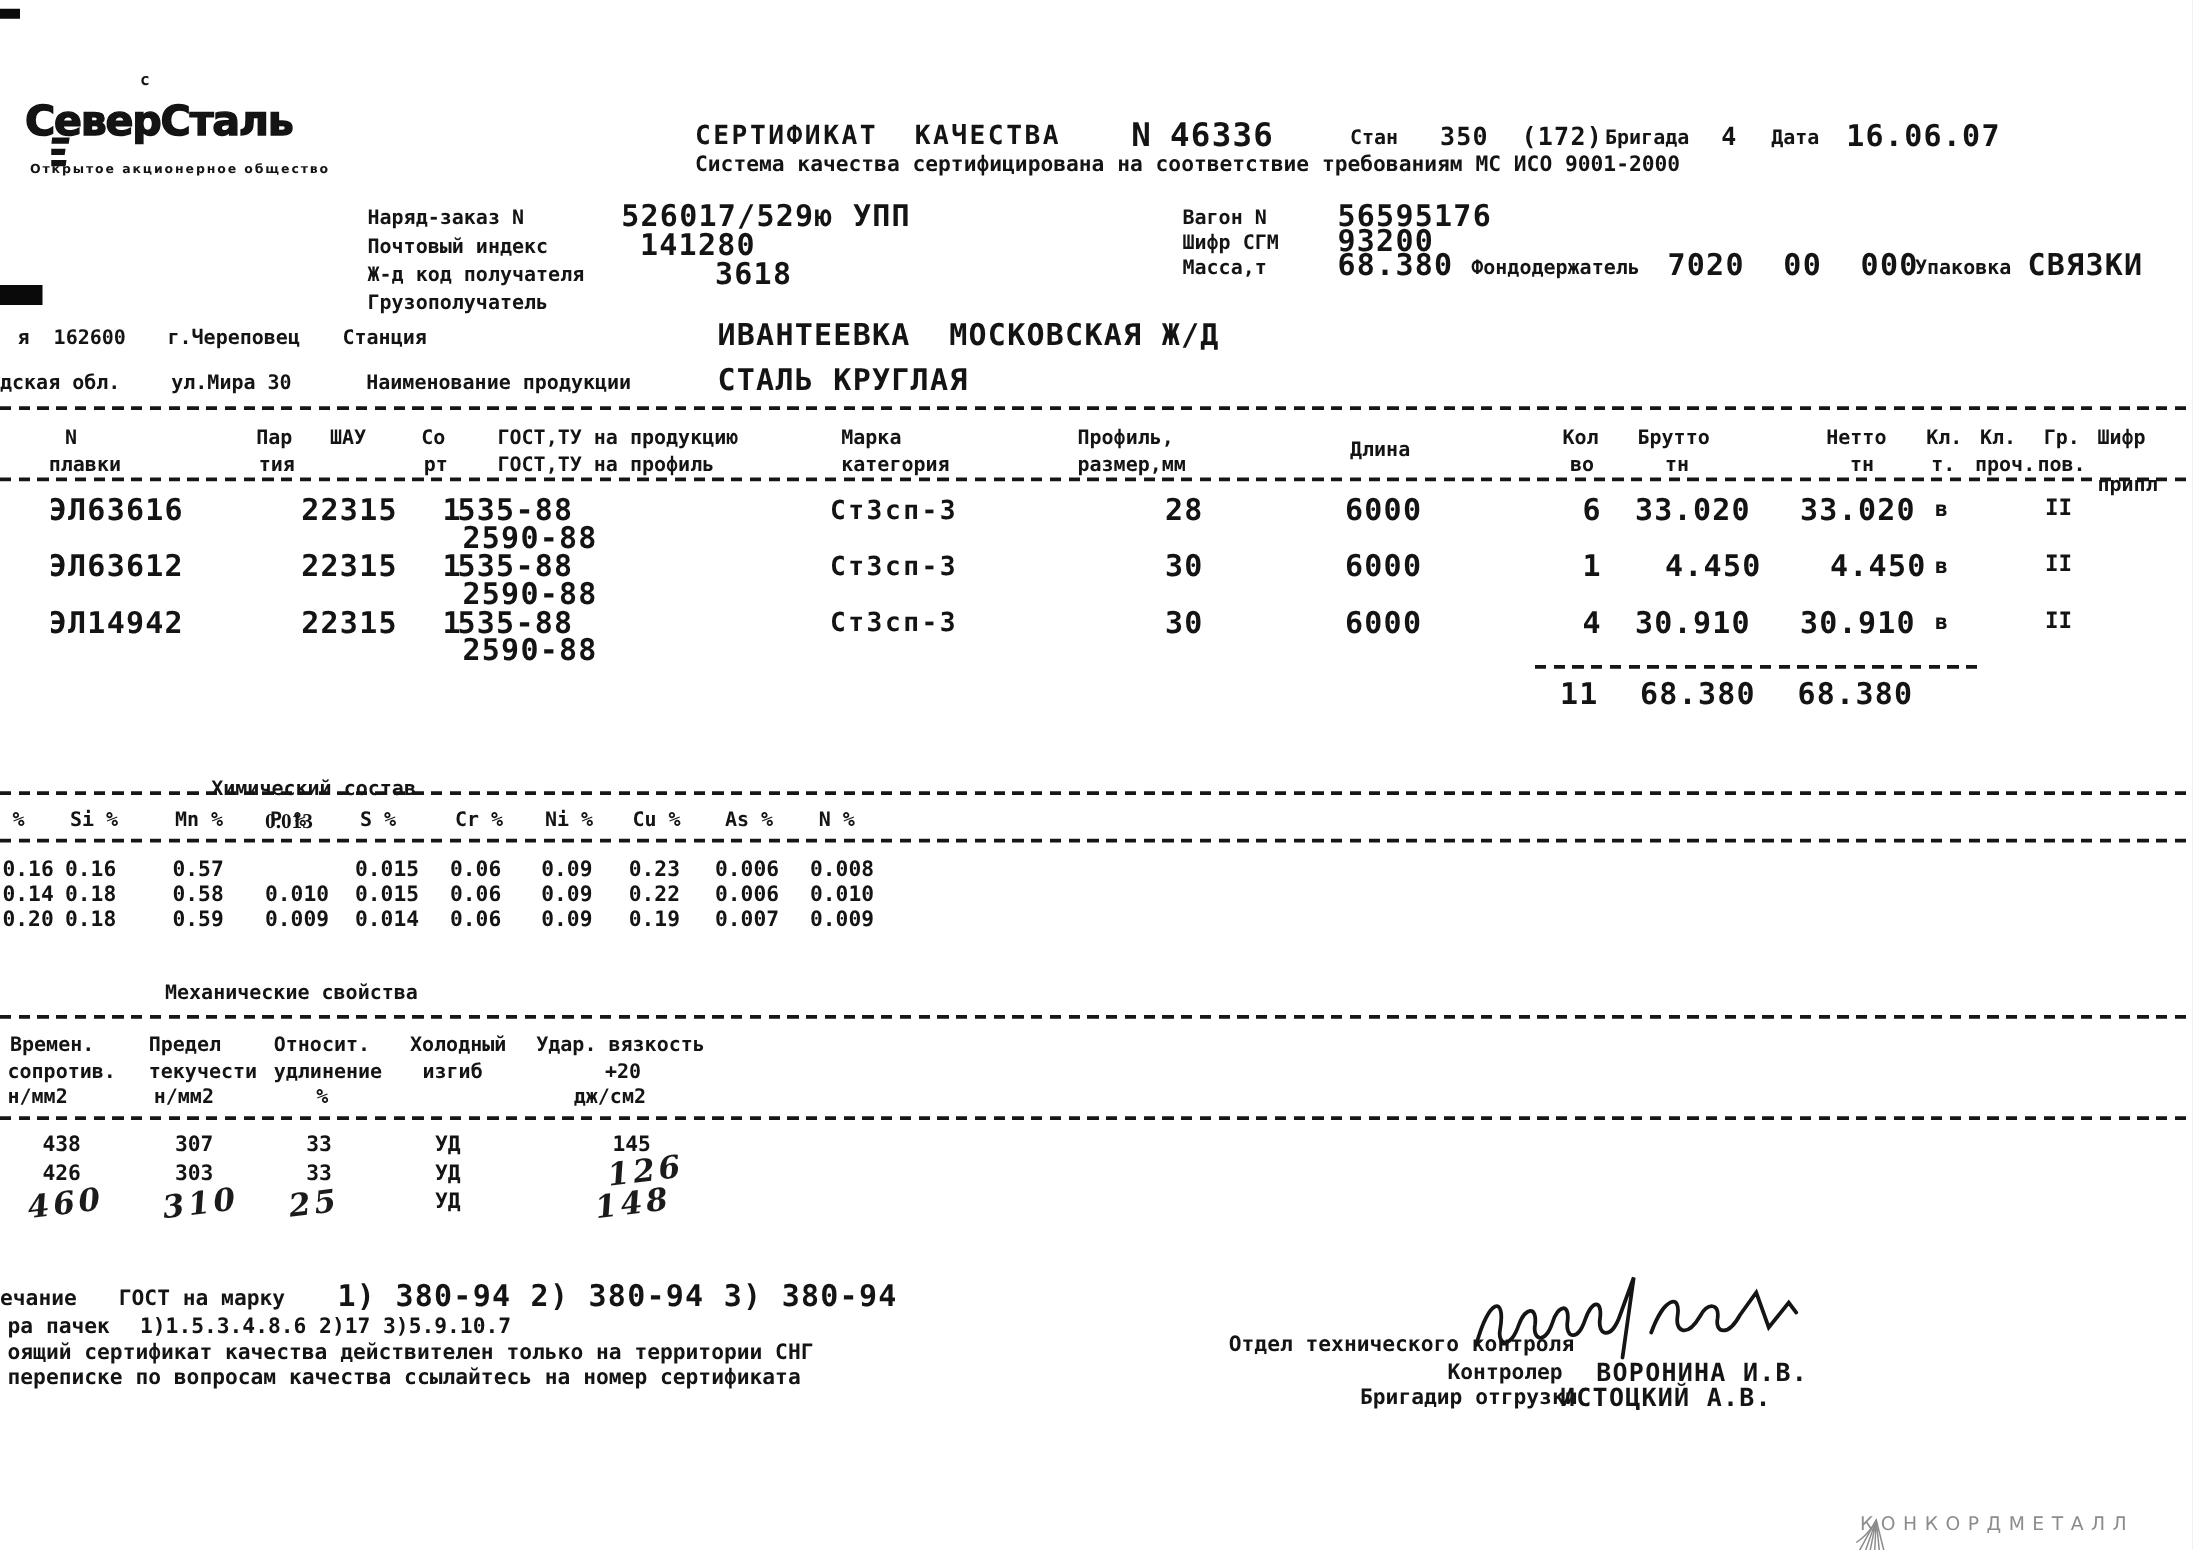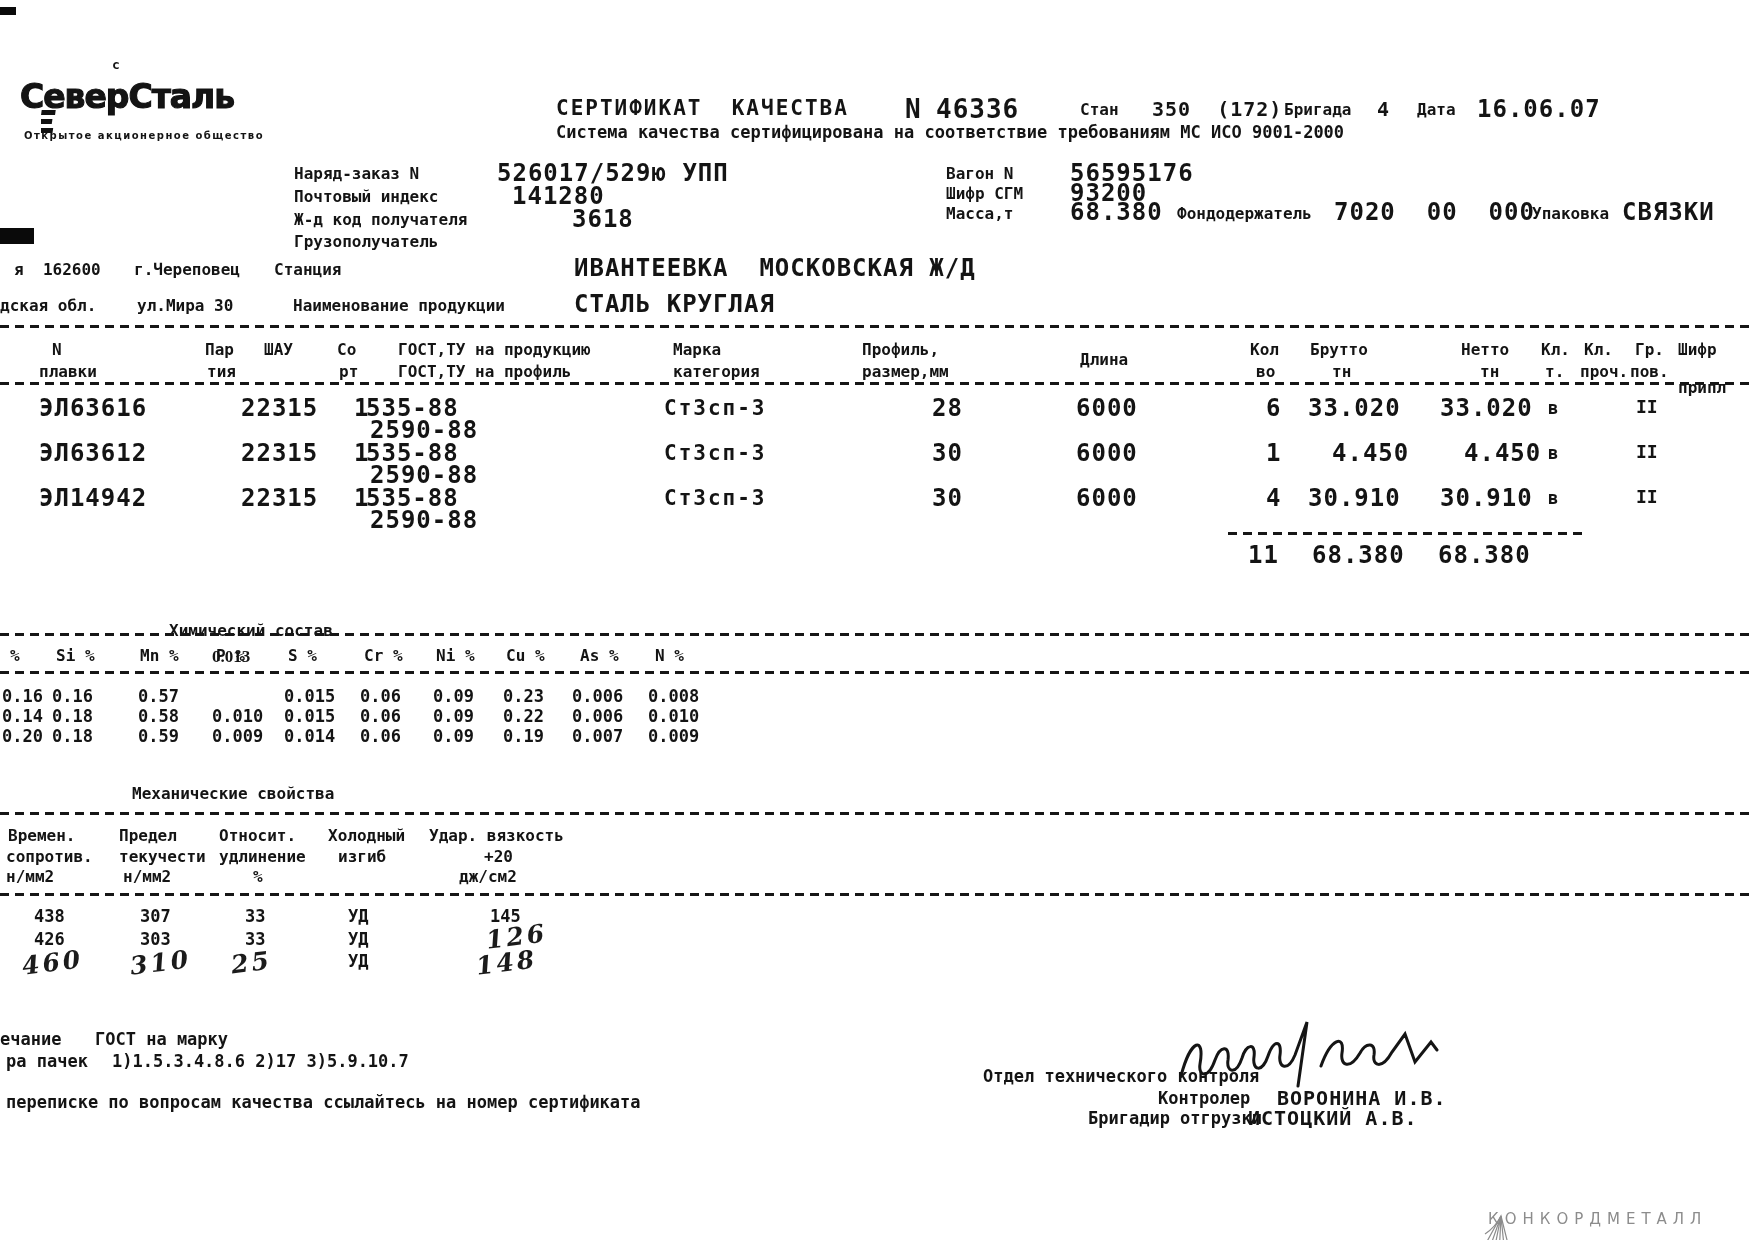--- a/index.html
+++ b/index.html
@@ -245,22 +245,24 @@
   <span class="ab hand" style="left:486px;top:924px;">126</span>
 
   <span class="ab hand" style="left:22px;top:950px;">460</span>
   <span class="ab hand" style="left:130px;top:950px;">310</span>
   <span class="ab hand" style="left:231px;top:950px;">25</span>
   <span class="ab f17" style="left:348px;top:953px;">УД</span>
   <span class="ab hand" style="left:476px;top:950px;">148</span>
 
   <span class="ab f17" style="left:0px;top:1031px;">ечание</span>
   <span class="ab f17" style="left:95px;top:1031px;">ГОСТ на марку</span>
+  <span class="ab f24" style="left:270px;top:1025px;">1) 380-94 2) 380-94 3) 380-94</span>
   <span class="ab f17" style="left:6px;top:1053px;">ра пачек</span>
   <span class="ab f17" style="left:112px;top:1053px;">1)1.5.3.4.8.6 2)17 3)5.9.10.7</span>
+  <span class="ab f17" style="left:6px;top:1074px;">оящий сертификат качества действителен только на территории СНГ</span>
   <span class="ab f17" style="left:6px;top:1094px;">переписке по вопросам качества ссылайтесь на номер сертификата</span>
 
   <span class="ab" style="left:1130px;top:988px;">
     <svg width="350" height="90" viewBox="0 0 350 90">
       <path d="M12,72 C22,34 36,32 31,60 C29,72 39,76 46,56 C51,42 61,40 59,56 C57,68 67,72 73,54 C77,40 87,38 85,53 C83,66 93,70 99,52 C105,35 113,36 111,51 C109,64 119,68 126,51 L138,18 L129,82 M152,62 C162,34 176,30 173,49 C171,62 181,66 191,49 C197,38 207,38 205,51 C203,62 213,66 223,48 L236,30 L246,58 L262,38 L268,46" stroke="#151515" stroke-width="3" fill="none" stroke-linecap="round"></path>
     </svg>
   </span>
   <span class="ab f17" style="left:983px;top:1068px;">Отдел технического контроля</span>
   <span class="ab f17" style="left:1158px;top:1090px;">Контролер</span>
   <span class="ab f20" style="left:1277px;top:1088px;">ВОРОНИНА И.В.</span>

